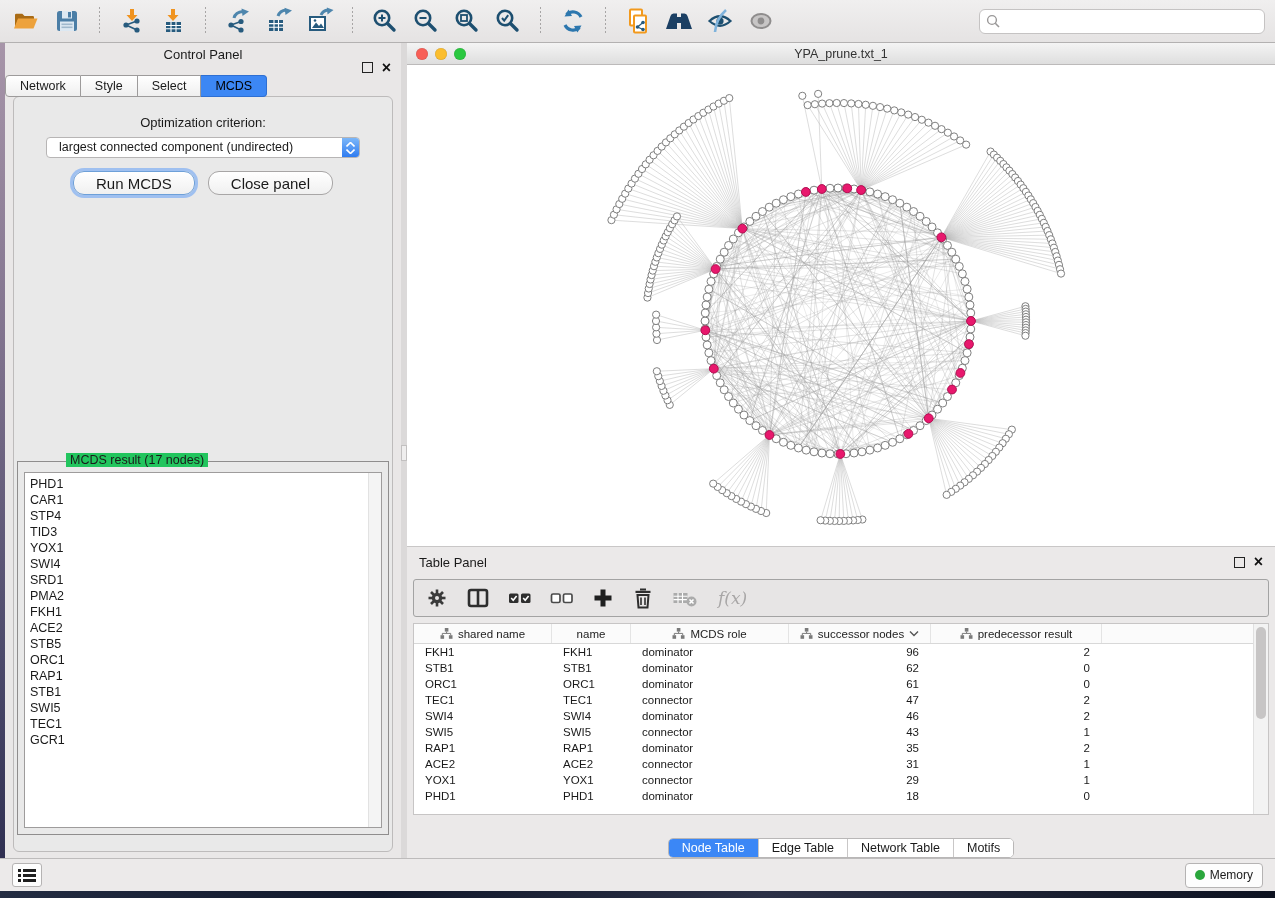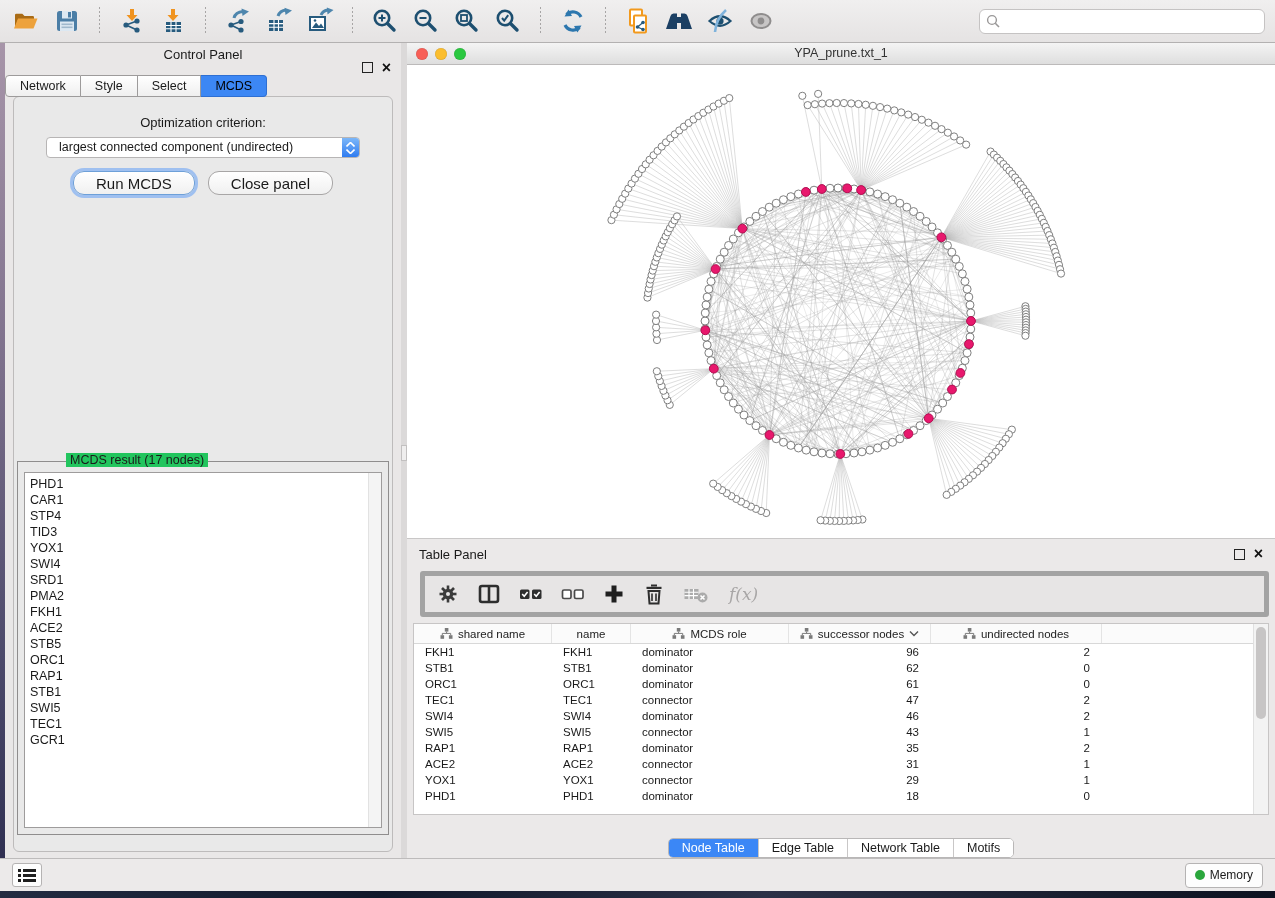--- a/index.html
+++ b/index.html
@@ -58,21 +58,21 @@
   .nettitle{height:22px;background:linear-gradient(#f4f4f4,#dedede);border-bottom:1px solid #bcbaba;
             position:relative;display:flex;align-items:center;justify-content:center;font-size:12.5px;color:#333;}
   .lights{position:absolute;left:9px;top:5px;display:flex;gap:7px;}
   .light{width:12px;height:12px;border-radius:50%;box-shadow:inset 0 0 1px rgba(0,0,0,.35);}
   .netcanvas{height:497px;background:#fff;position:relative;}
   .netcanvas svg{position:absolute;inset:0;}
   .sash-grip{position:absolute;left:430px;top:490px;width:9px;height:9px;background:#d7d5d5;border:1px solid #bbb9b9;box-sizing:border-box;}
   
   .tpanel{flex:1;background:#ebe9e9;display:flex;flex-direction:column;position:relative;border-top:1px solid #c9c7c7;}
   .tp-header{height:26px;display:flex;align-items:center;padding:2px 12px 0 12px;font-size:13px;}
-  .tp-toolbar{margin:4px 6px 0 13px;height:36px;background:#e7e5e5;border:5px solid #a3a3a3;border-radius:3px;
+  .tp-toolbar{margin:4px 6px 0 6px;height:36px;background:#e7e5e5;border:1px solid #a3a3a3;border-radius:3px;
               display:flex;align-items:center;gap:18px;padding:0 12px;}
   .tico{display:flex;align-items:center;justify-content:center;}
   .tablewrap{margin:6px 6px 15px 6px;background:#fff;border:1px solid #c7c5c5;height:190px;position:relative;overflow:hidden;}
   .thead{display:flex;height:19px;background:#fbfbfb;border-bottom:1px solid #d8d8d8;}
   .th{display:flex;align-items:center;justify-content:center;gap:5px;font-size:11.5px;color:#222;
       border-right:1px solid #e4e4e4;box-sizing:border-box;overflow:hidden;}
   .tbody .tr{display:flex;height:16px;line-height:16px;}
   .td{font-size:11.5px;box-sizing:border-box;padding-left:11px;white-space:nowrap;overflow:hidden;}
   .td.num{text-align:right;padding-right:12px;padding-left:0;}
   .vtrack{position:absolute;top:0;right:0;bottom:0;width:14px;background:#f3f3f3;border-left:1px solid #e0e0e0;}
@@ -1227,21 +1227,21 @@
             </div>
             <div class="th" style="width: 171px;">
               <svg width="13" height="13" viewBox="0 0 13 13">
                 <g fill="#7a7a7a">
                   <rect x="4.8" y="1" width="3.6" height="3.6"></rect>
                   <rect x="0.5" y="8.2" width="3.6" height="3.6"></rect>
                   <rect x="8.9" y="8.2" width="3.6" height="3.6"></rect>
                 </g>
                 <path d="M6.6 4.6 V6.4 M2.3 8.2 V6.4 H10.7 V8.2" stroke="#7a7a7a" fill="none" stroke-width="1"></path>
               </svg>
-              <span>undirected nodes</span>
+              <span>predecessor result</span>
             </div>
           </div>
         <div class="tbody">
             <div class="tr">
               <div class="td" style="width: 138px;">FKH1</div>
               <div class="td" style="width: 79px;">FKH1</div>
               <div class="td" style="width: 158px;">dominator</div>
               <div class="td num" style="width: 142px;">96</div>
               <div class="td num" style="width: 171px;">2</div>
             </div>

